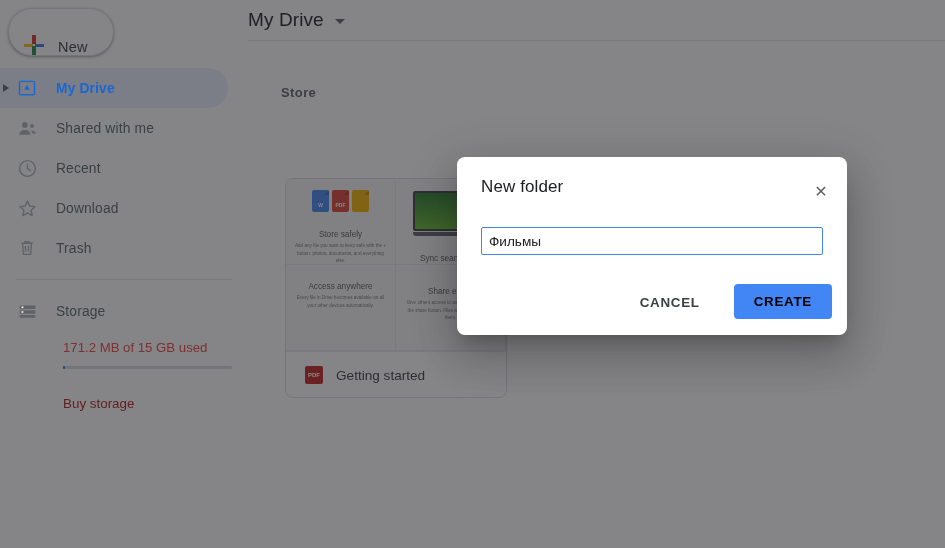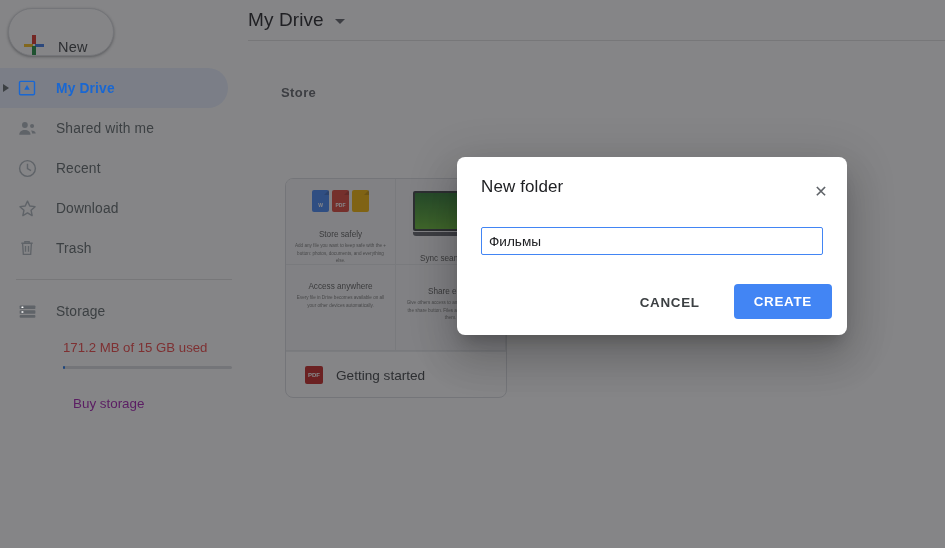--- a/index.html
+++ b/index.html
@@ -70,21 +70,21 @@
     position: absolute; left: 3px; z-index: 3; width: 0; height: 0;
     border-top: 4.5px solid transparent; border-bottom: 4.5px solid transparent;
     border-left: 6px solid #3c4043;
   }
   .nav-sep { margin: 11px 16px 11px 16px; height: 1px; background: #e0e0e0; }
 
   .storage-bar-wrap { padding: 0 16px 0 63px; margin-top: 4px; }
   .storage-text { font-size: 13.2px; color: #ef4444; padding-left: 63px; margin-top: 9px; }
   .sbar { position: relative; height: 3px; background: #dadce0; border-radius: 2px; margin-top: 11px; }
   .sbar .fill { position: absolute; left: 0; top: 0; height: 3px; background: #1a73e8; border-radius: 2px; }
-  .buy-link { padding-left: 63px; margin-top: 27px; font-size: 13.4px; color: #a21caf; cursor: pointer; margin-left: 10px; }
+  .buy-link { padding-left: 63px; margin-top: 27px; font-size: 13.4px; color: #b91c1c; cursor: pointer; }
 
   
   .content { position: absolute; left: 248px; top: 41px; right: 0; bottom: 0; background: #fff; }
   .files-head { font-size: 13px; color: #5f6368; font-weight: bold; letter-spacing: .4px; padding: 44px 0 0 33px; }
   .card {
     position: absolute; left: 4px; top: 78px; width: 222px; height: 220px;
     border: 1px solid #dadce0; border-radius: 8px; background: #fff; overflow: hidden;
     cursor: pointer;
   }
   .thumb { position: relative; height: 172px; background: #f1f3f4; overflow: hidden; }
@@ -130,21 +130,21 @@
     font-family: "Liberation Sans", sans-serif; font-size: 13.6px; color: #202124;
     padding: 0 7px; outline: none; background: #fff;
   }
   .dlg-actions { position: absolute; right: 15px; bottom: 16px; display: flex; align-items: flex-end; gap: 20px; }
   .btn-cancel {
     background: none; border: none; cursor: pointer;
     font-family: "Liberation Sans", sans-serif; font-size: 13.4px; font-weight: bold;
     letter-spacing: .7px; color: #3c4043; padding: 9px 14px; border-radius: 4px;
   }
   .btn-create {
-    background: #4285f4; border: none; cursor: pointer; color: #ffffff;
+    background: #4285f4; border: none; cursor: pointer; color: #000000;
     font-family: "Liberation Sans", sans-serif; font-size: 13.4px; font-weight: bold;
     letter-spacing: .7px; padding: 10px 20px; border-radius: 4px;
   }
 </style>
 </head>
 <body>
 
 <div id="app">
 
   <div class="drive">

